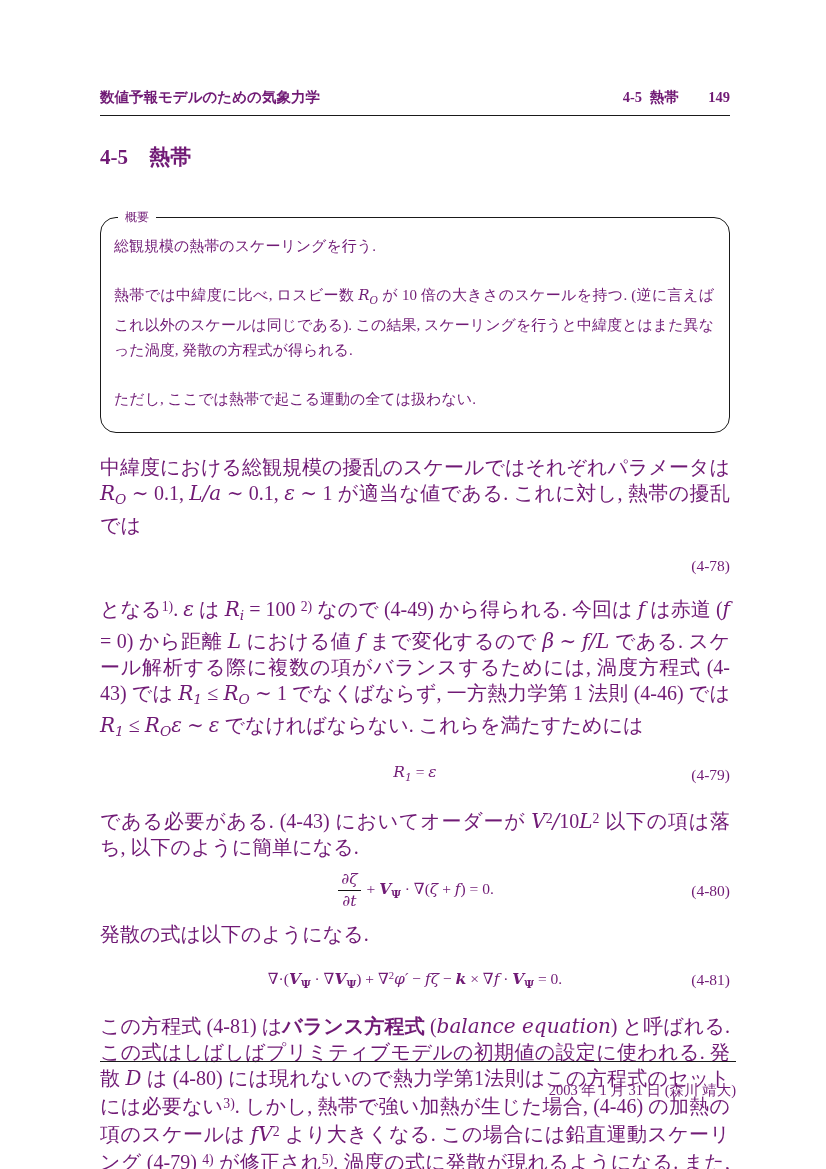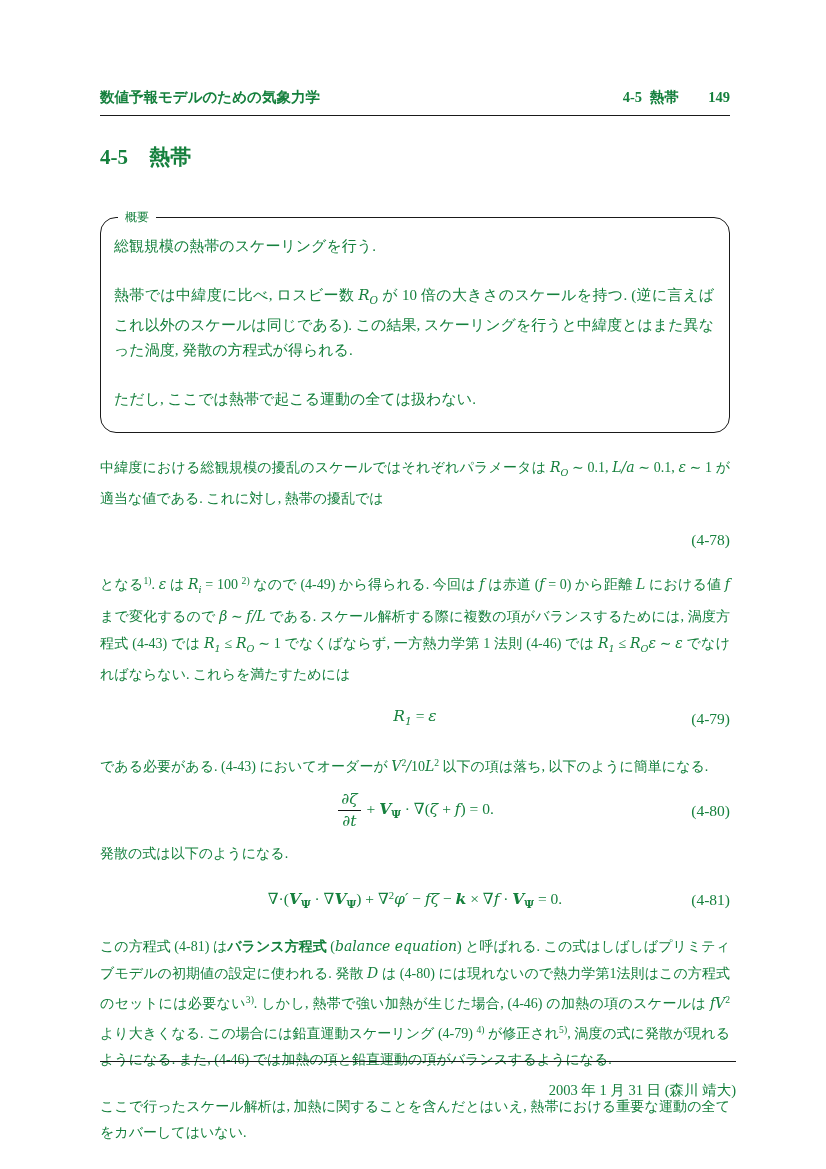--- a/index.html
+++ b/index.html
@@ -1,20 +1,20 @@
 <!DOCTYPE html>
 <html><head>
 <meta charset="utf-8">
 <style>
   html,body{margin:0;padding:0;background:#e8e8e8;}
   .page{
     position:relative;
     width:826px;height:1169px;
     background:#ffffff;
-    color:#15803d;
+    color:#701a75;
     font-family:"Liberation Serif","DejaVu Serif",serif;
     overflow:hidden;
     margin:0 auto;
   }
   .content{position:absolute;left:100px;top:0;width:630px;}
 
   
   .running-header{
     display:flex;justify-content:space-between;align-items:baseline;
     margin-top:88px;padding-bottom:8px;border-bottom:1.5px solid #1a1a1a;
@@ -42,21 +42,21 @@
   }
   .box-label{
     position:absolute;top:-12px;left:17px;
     background:#ffffff;padding:0 7px;
     font-size:12px;line-height:22px;
   }
   .box-p{margin:0 0 24px 0;text-align:justify;}
   .box-p:last-child{margin-bottom:8px;}
 
   
-  .body-p{margin:21px 0 0 0;font-size:14px;line-height:26px;text-align:justify;}
+  .body-p{margin:21px 0 0 0;font-size:20px;line-height:26px;text-align:justify;}
   .body-p.tight{margin-top:8px;}
 
   
   .equation{
     position:relative;margin:15px 0;
     text-align:center;font-size:15.5px;line-height:26px;
     min-height:26px;
   }
   .eq-body{display:inline-block;vertical-align:middle;}
   .eq-num{position:absolute;right:0;top:50%;transform:translateY(-50%);}

